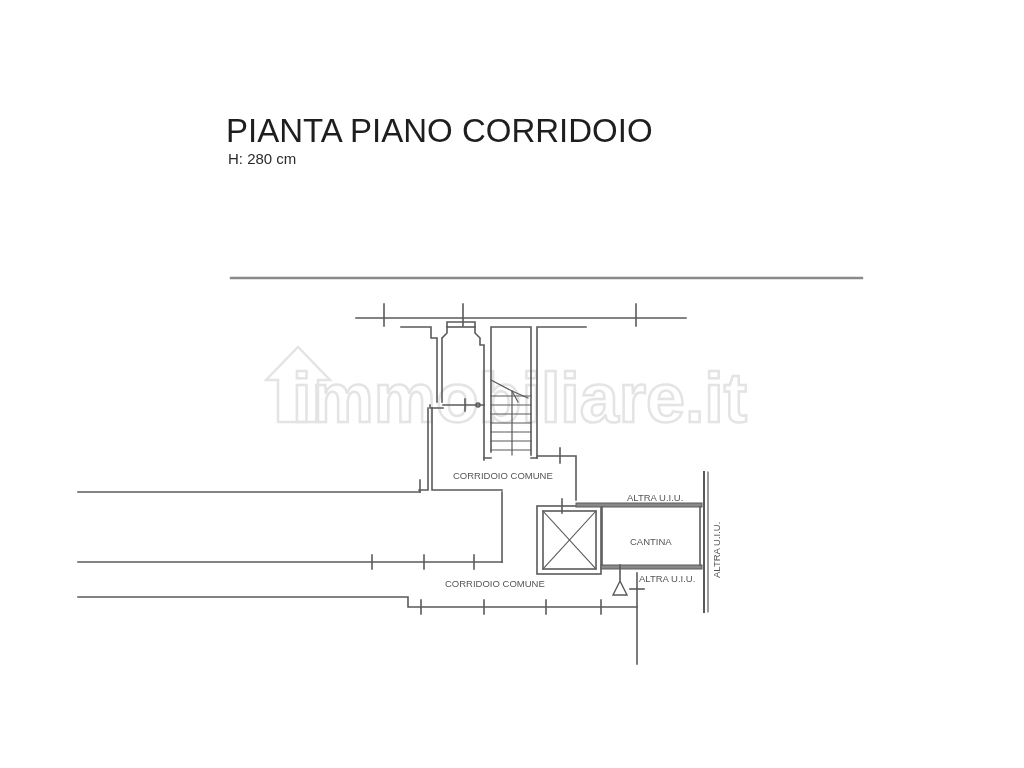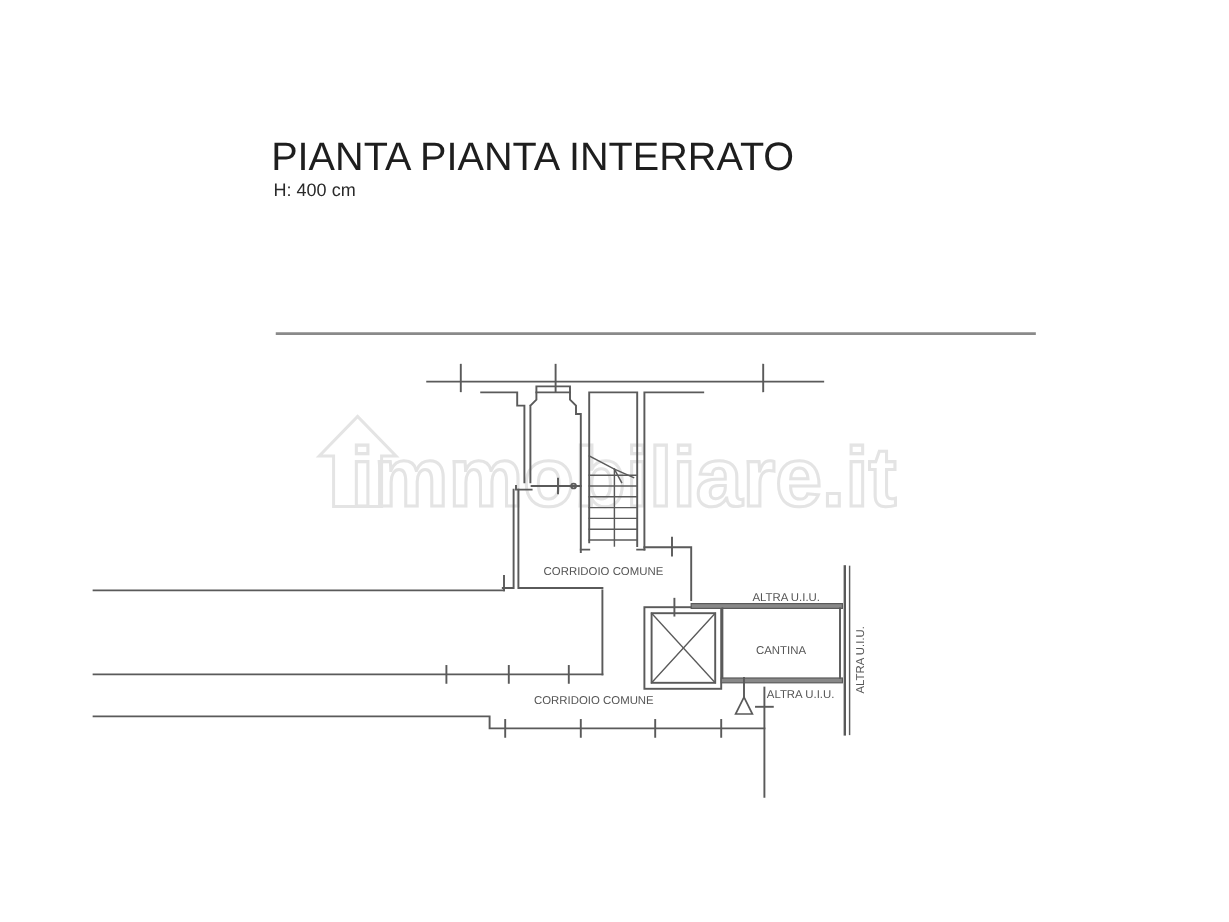--- a/index.html
+++ b/index.html
@@ -10,22 +10,22 @@
   .subtitle { position: absolute; left: 228px; top: 150px; font-size: 15px; color: #2a2a2a;
               white-space: nowrap; font-family: "Liberation Sans", sans-serif; }
   svg.plan { position: absolute; left: 0; top: 0; }
   .lbl { font-family: "Liberation Sans", sans-serif; font-size: 9.5px; fill: #555; }
   .wm { font-family: "Liberation Sans", sans-serif; font-weight: bold; font-size: 70px;
         fill: none; stroke: #e4e4e4; stroke-width: 2.5; }
 </style>
 </head>
 <body>
 
-<div class="title">PIANTA PIANTA INTERRATO</div>
-<div class="subtitle">H: 400 cm</div>
+<div class="title">PIANTA PIANO CORRIDOIO</div>
+<div class="subtitle">H: 280 cm</div>
 
 <svg class="plan" width="1024" height="768" viewBox="0 0 1024 768">
 
   <g>
     <path d="M266 380 L298 347 L330 380 L318 380 L318 422 L278 422 L278 380 Z" fill="none" stroke="#e4e4e4" stroke-width="2.5"></path>
     <text class="wm" x="292" y="422">immobiliare.it</text>
   </g>
 
   <g stroke="#5a5a5a" stroke-width="1.6" fill="none" stroke-linecap="square">
 

